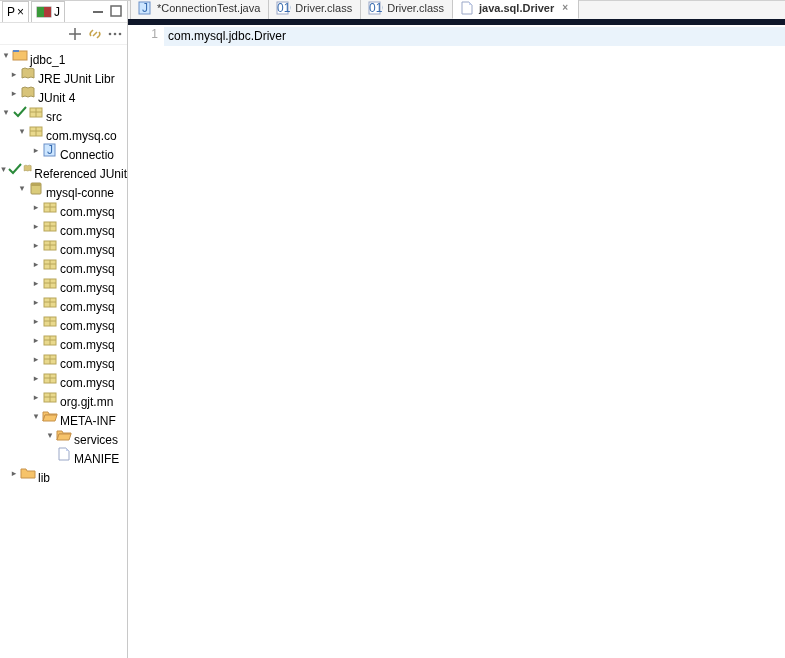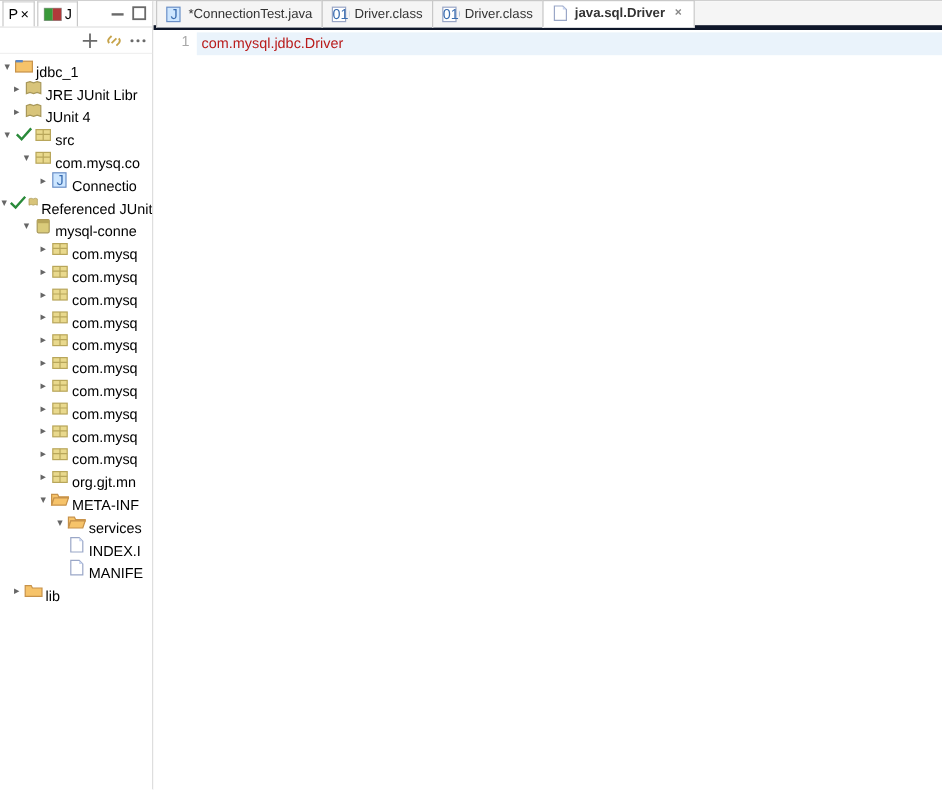--- a/index.html
+++ b/index.html
@@ -13,28 +13,28 @@
 .side-toolbar { height: 22px; display: flex; align-items: center; justify-content: flex-end; gap: 4px; padding-right: 4px; border-bottom: 1px solid #f0f0f0; }
 .tree { flex: 1; overflow: hidden; }
 .tree-row { display: flex; align-items: center; height: 19px; white-space: nowrap; cursor: default; }
 .tree-row.selected { background: #cde6ff; }
 .twisty { width: 12px; height: 12px; display: inline-flex; align-items: center; justify-content: center; color: #666; font-size: 9px; margin-right: 0; }
 .twisty.empty { visibility: hidden; }
 .node-icon { width: 16px; height: 16px; margin-right: 2px; display: inline-flex; align-items: center; justify-content: center; }
 .node-label { color: #000; margin-top: 11px; }
 .ind { display: inline-block; }
 .editor-area { flex: 1; display: flex; flex-direction: column; background: #fff; }
-.tabbar { height: 24px; display: flex; align-items: center; background: #f5f5f5; border-bottom: 4px solid #0f172a; padding-left: 2px; gap: 0; }
+.tabbar { height: 24px; display: flex; align-items: flex-end; background: #f5f5f5; border-bottom: 6px solid #0f172a; padding-left: 2px; gap: 0; }
 .tab { height: 23px; display: flex; align-items: center; padding: 0 8px 0 6px; border: 1px solid #c8c8c8; border-bottom: none; background: #f5f5f5; margin-right: -1px; gap: 4px; cursor: default; }
 .tab.active { background: #fff; border-bottom: 1px solid #fff; position: relative; z-index: 2; font-weight: bold; }
 .tab .close { width: 10px; height: 10px; color: #888; font-size: 10px; line-height: 10px; display: inline-flex; align-items: center; justify-content: center; margin-left: 2px; }
 .tab-label { font-size: 11px; color: #333; }
 .editor-body { flex: 1; display: flex; background: #fff; }
 .gutter { width: 36px; text-align: right; padding: 2px 6px 0 0; color: #a8a8a8; font-family: "Consolas", monospace; font-size: 15px; background: #fff; }
-.code { flex: 1; padding: 2px 0 0 0; font-family: "Consolas", monospace; font-size: 15px; color: #b91c1c; background: #fff; }
+.code { flex: 1; padding: 2px 0 0 0; font-family: "Consolas", monospace; font-size: 15px; color: #000000; background: #fff; }
 .code-line { background: #eaf3fb; padding: 0 4px; height: 19px; line-height: 19px; }
 
 .clr-folder { fill: #f6c36a; stroke: #c7924a; }
 .clr-pkg { fill: #e9d98d; stroke: #b8a65a; }
 .clr-jar { fill: #dacb7a; stroke: #a8985a; }
 .clr-file { fill: #fff; stroke: #9aa7c7; }
 .clr-java { fill: #cde6ff; stroke: #6a8fc7; }
 .view-tab { height: 21px; display: flex; align-items: center; padding: 0 4px; gap: 2px; border: 1px solid #c8c8c8; border-bottom: none; background: #fff; font-size: 11px; }
 </style>
 </head>
@@ -376,30 +376,20 @@
           <span class="node-label">services</span>
         </div>
       <div class="tree-row">
           <span class="ind" style="width:44px"></span>
           <span class="twisty empty">▸</span>
           <span class="node-icon">
             <svg viewBox="0 0 16 16">
               <use href="#i-file"></use>
             </svg>
           </span>
-          <span class="node-label">INDEX.I</span>
-        </div>
-      <div class="tree-row">
-          <span class="ind" style="width:44px"></span>
-          <span class="twisty empty">▸</span>
-          <span class="node-icon">
-            <svg viewBox="0 0 16 16">
-              <use href="#i-file"></use>
-            </svg>
-          </span>
           <span class="node-label">MANIFE</span>
         </div>
       <div class="tree-row">
           <span class="ind" style="width:8px"></span>
           <span class="twisty">▸</span>
           <span class="node-icon">
             <svg viewBox="0 0 16 16">
               <use href="#i-folder"></use>
             </svg>
           </span>

